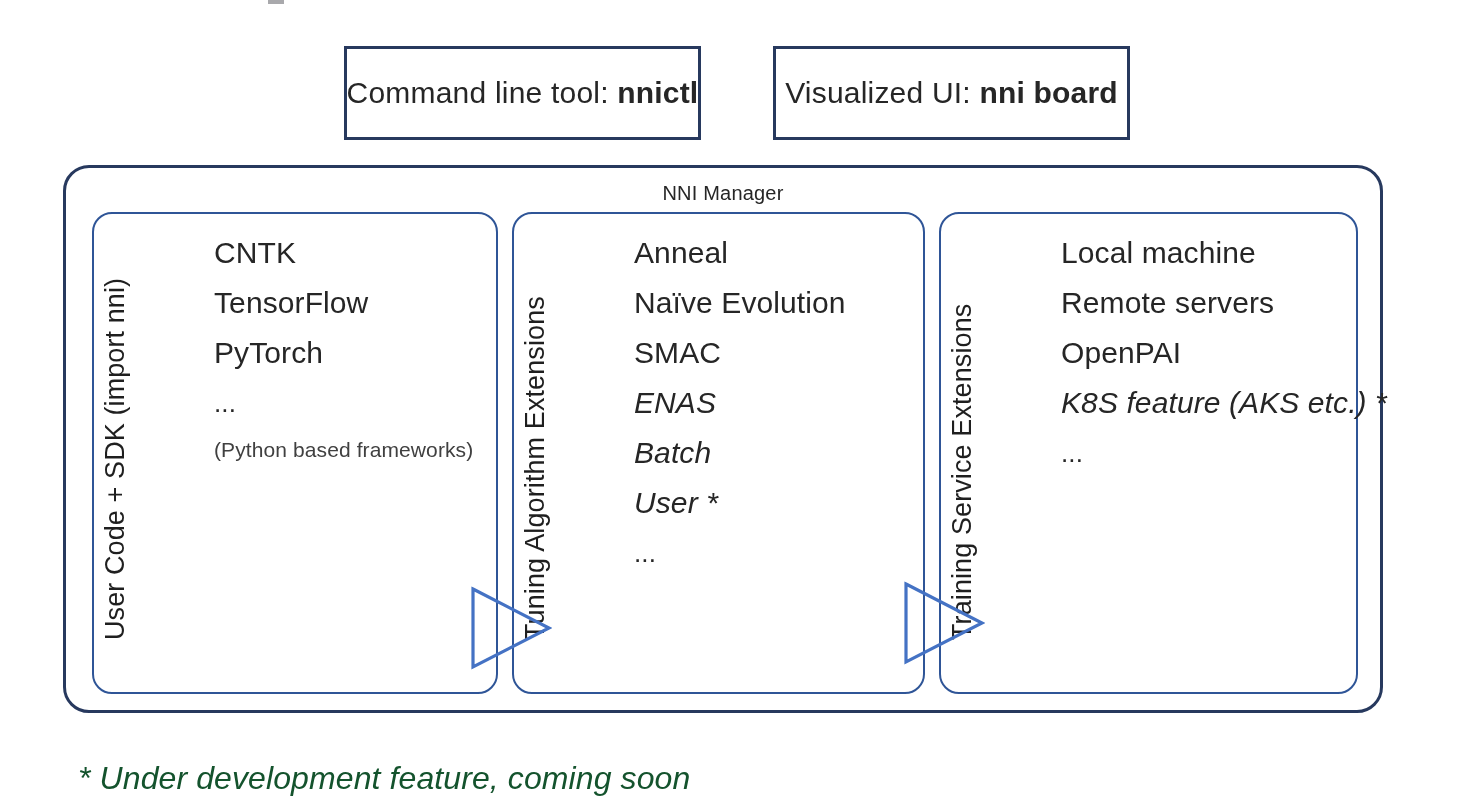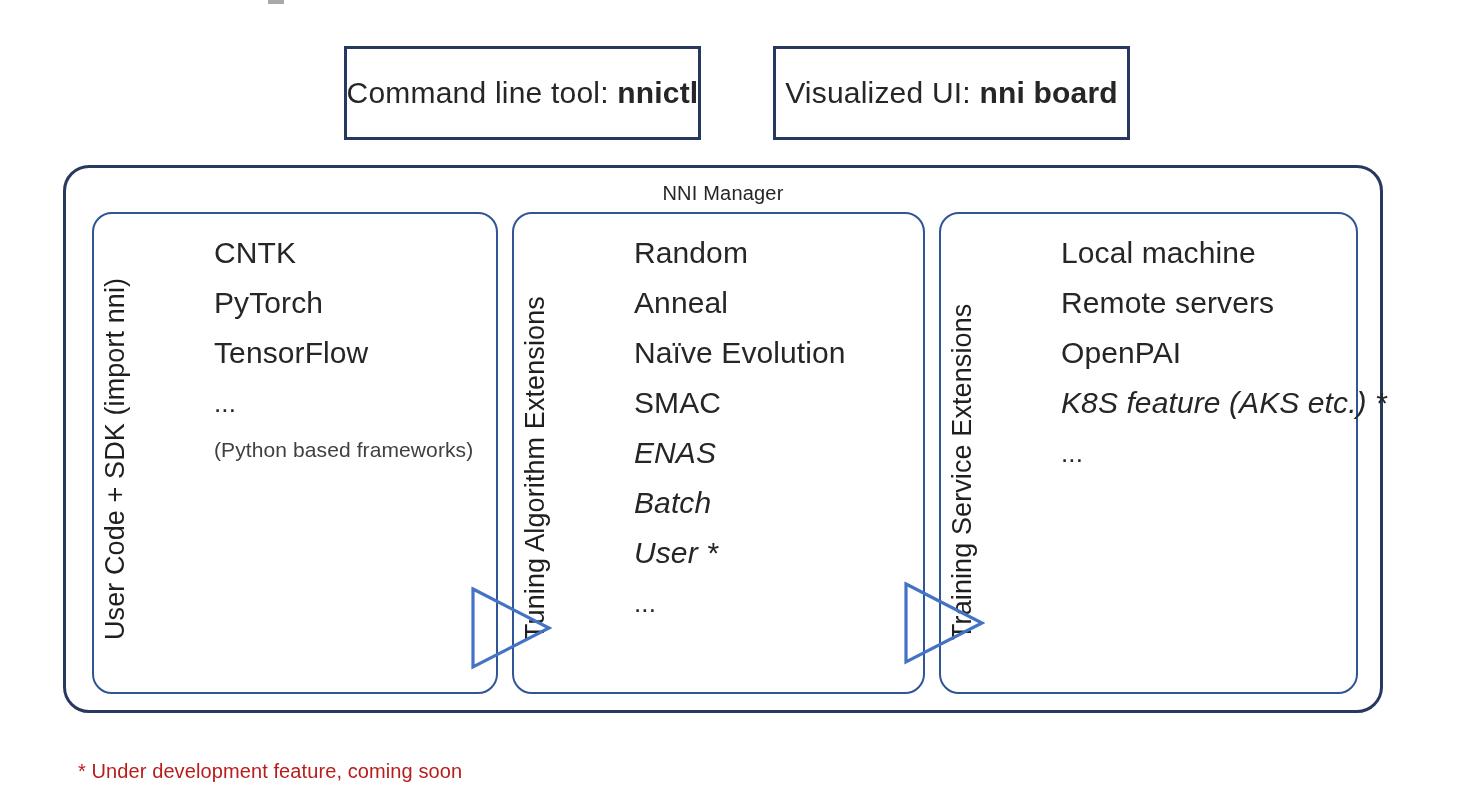--- a/index.html
+++ b/index.html
@@ -148,23 +148,24 @@
     pointer-events: none;
   }
   #arrow-1 { left: 470px; top: 586px; }
   #arrow-2 { left: 903px; top: 581px; }
 
   
   #footnote {
     position: absolute;
     left: 78px;
     top: 760px;
-    font-size: 20px;
-    font-weight: 300;
-    color: #b91c1c;
+    font-size: 32px;
+    font-style: italic;
+    font-weight: 300;
+    color: #14532d;
     letter-spacing: 0.1px;
     white-space: nowrap;
   }
 </style>
 </head>
 <body>
 
 <div id="canvas">
 
   <div class="top-artifact"></div>
@@ -180,33 +181,32 @@
   <div id="nni-manager">
     <div id="nni-manager-title">NNI Manager</div>
   </div>
 
   <div class="panel" id="panel-user">
     <div class="v-label">
       <span>User Code + SDK (import nni)</span>
     </div>
     <div class="item-list">
       <div class="item">CNTK</div>
+      <div class="item">TensorFlow</div>
       <div class="item">PyTorch</div>
-      <div class="item">TensorFlow</div>
       <div class="item ellipsis">...</div>
       <div class="item small">(Python based frameworks)</div>
     </div>
   </div>
 
   <div class="panel" id="panel-tuning">
     <div class="v-label">
       <span>Tuning Algorithm Extensions</span>
     </div>
     <div class="item-list">
-      <div class="item">Random</div>
       <div class="item">Anneal</div>
       <div class="item">Naïve Evolution</div>
       <div class="item">SMAC</div>
       <div class="item italic">ENAS</div>
       <div class="item italic">Batch</div>
       <div class="item italic">User *</div>
       <div class="item ellipsis">...</div>
     </div>
   </div>
 

